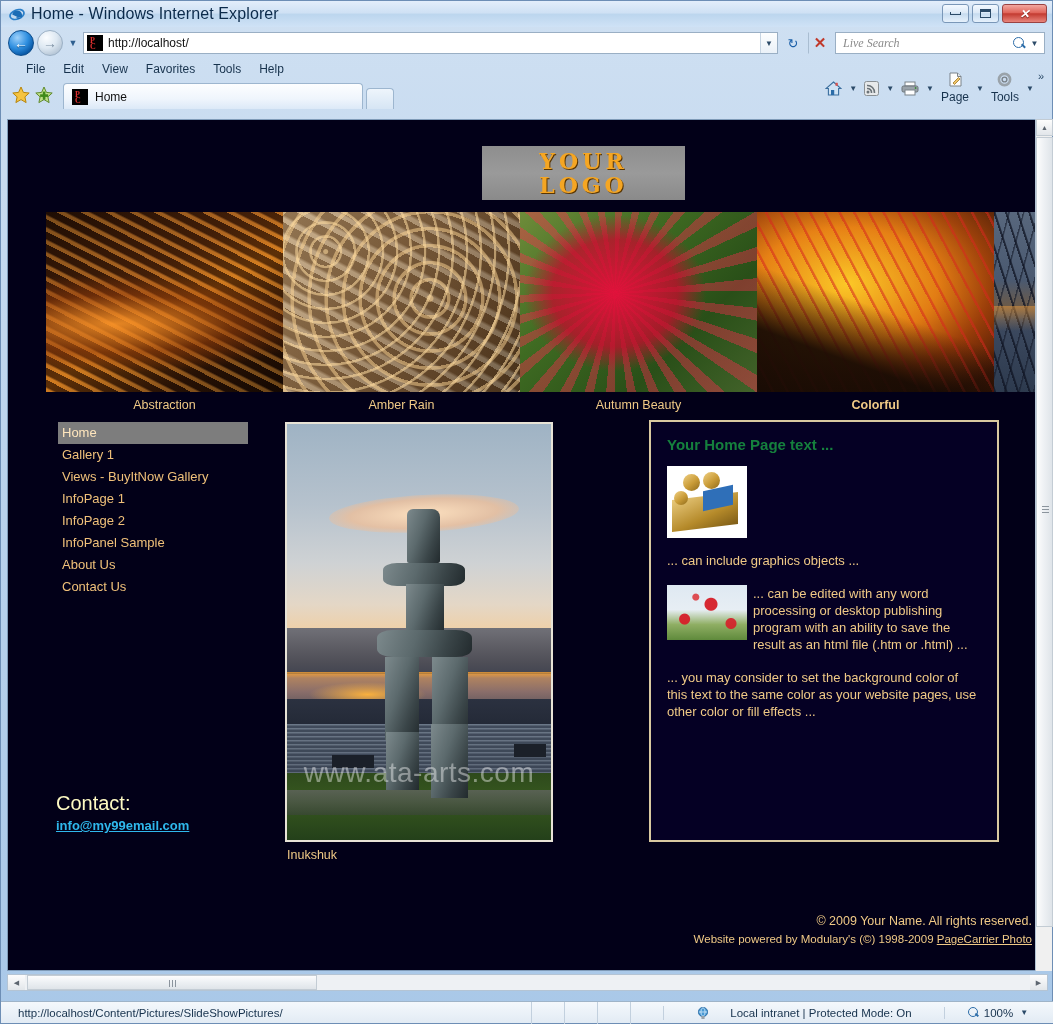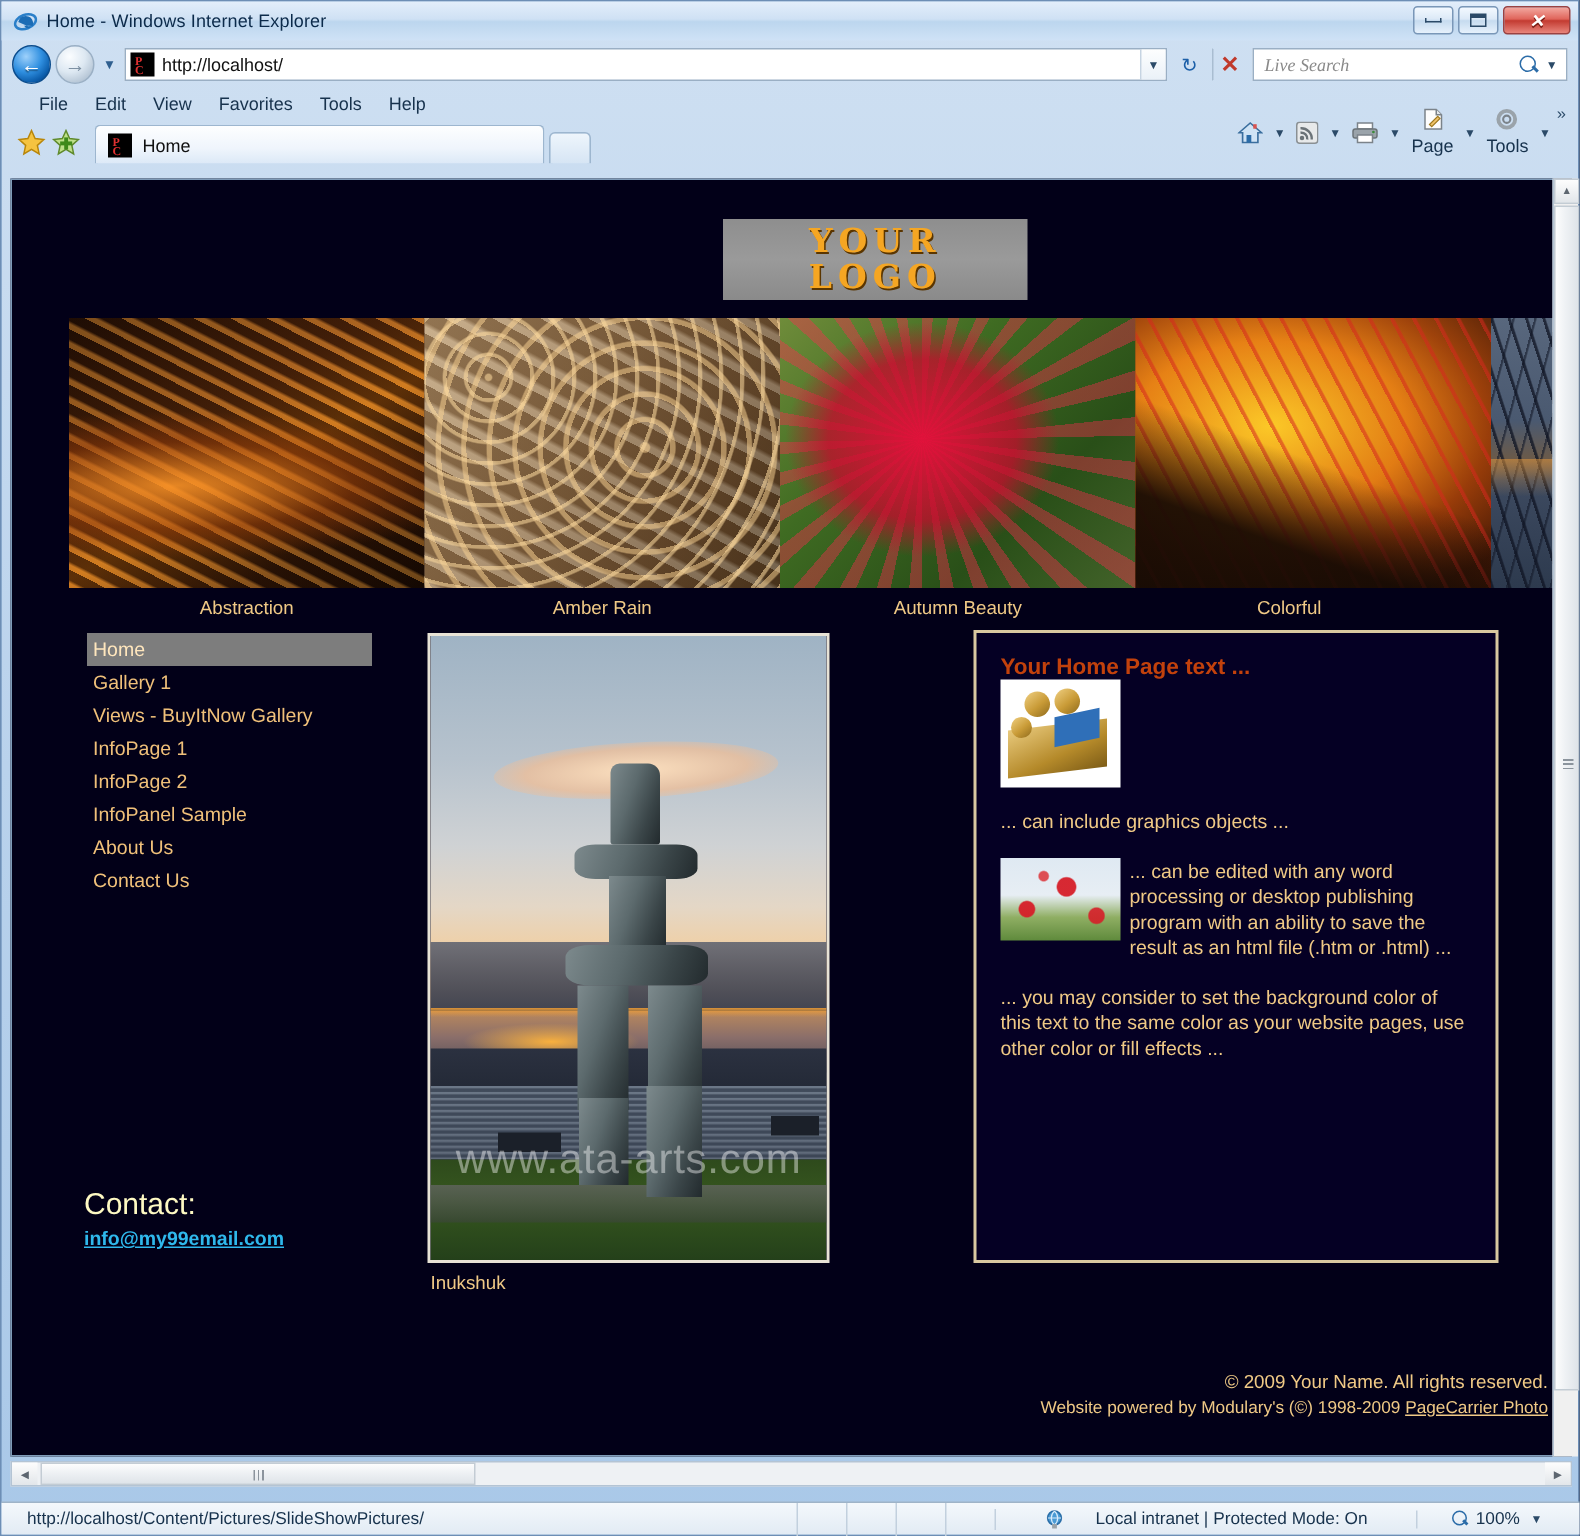--- a/index.html
+++ b/index.html
@@ -15,21 +15,21 @@
     width:1053px; height:1024px; position:relative;
     background:linear-gradient(to bottom,#cfe0f2 0%,#b9d2ec 50%,#a9c8e8 100%);
     border:1px solid #6d8eb5;
   }
   .titlebar {
     height:26px; display:flex; align-items:center; padding:0 4px 0 8px;
     background:linear-gradient(to bottom,#e3eefb 0%,#cfe1f4 45%,#bcd6ee 52%,#cfe2f6 100%);
     position:relative;
   }
   .ie-logo { width:16px; height:16px; margin-right:6px; flex:0 0 auto; }
-  .title-text { font-size:12px; color:#0b2a4a; letter-spacing:.1px; }
+  .title-text { font-size:16px; color:#0b2a4a; letter-spacing:.1px; }
   .win-btns { position:absolute; right:5px; top:3px; display:flex; gap:3px; }
   .wbtn {
     width:27px; height:19px; border:1px solid #7a97b8; border-radius:3px;
     background:linear-gradient(to bottom,#f3f9ff 0%,#dce9f7 45%,#c6dbef 52%,#e6f1fc 100%);
     display:flex; align-items:center; justify-content:center;
   }
   .wbtn.close {
     width:45px;
     border-color:#9a4242;
     background:linear-gradient(to bottom,#f2a8a0 0%,#e0655b 45%,#c33b31 52%,#e8857c 100%);
@@ -247,21 +247,21 @@
     font-size:28px; color:rgba(255,255,255,.42); letter-spacing:.5px;
     font-family:"Liberation Sans", sans-serif;
   }
   .photo-cap { position:absolute; left:279px; top:728px; font-size:12.5px; color:#f0c986; }
 
   
   .panel {
     position:absolute; left:641px; top:300px; width:350px; height:125px;
     height:422px; border:2px solid #d9c9a0; background:#050024; padding:14px 16px;
   }
-  .panel h2 { font-size:15px; color:#c2410c; font-weight:bold; margin-bottom:0; }
+  .panel h2 { font-size:15px; color:#15803d; font-weight:bold; margin-bottom:13px; }
   .pimg1 {
     width:80px; height:72px; background:#fff; margin-bottom:14px; position:relative; overflow:hidden;
   }
   .pfig {
     position:absolute; background:linear-gradient(140deg,#f0d083,#c99b37 55%,#8e6a1c);
   }
   .pfig.head1 { left:16px; top:8px; width:17px; height:17px; border-radius:50%; }
   .pfig.head2 { left:36px; top:6px; width:17px; height:17px; border-radius:50%; }
   .pfig.head3 { left:7px; top:25px; width:14px; height:14px; border-radius:50%; }
   .pfig.base { left:5px; top:30px; width:66px; height:32px; transform:skewY(-7deg);
@@ -486,21 +486,21 @@
         <div class="thumb t4"></div>
         <div class="thumb partial t5">
           <div class="thumb-overlay-city"></div>
         </div>
       </div>
 
       <div class="captions">
         <span class="cap" style="left:0;width:237px;">Abstraction</span>
         <span class="cap" style="left:237px;width:237px;">Amber Rain</span>
         <span class="cap" style="left:474px;width:237px;">Autumn Beauty</span>
-        <span class="cap" style="left:695px;width:237px;">Colorful</span>
+        <span class="cap" style="left:711px;width:237px;font-weight:bold;">Colorful</span>
       </div>
 
       <div class="nav">
         <div class="nav-item active">Home</div>
         <div class="nav-item">Gallery  1</div>
         <div class="nav-item">Views -  BuyItNow  Gallery</div>
         <div class="nav-item">InfoPage  1</div>
         <div class="nav-item">InfoPage  2</div>
         <div class="nav-item">InfoPanel Sample</div>
         <div class="nav-item">About Us</div>

